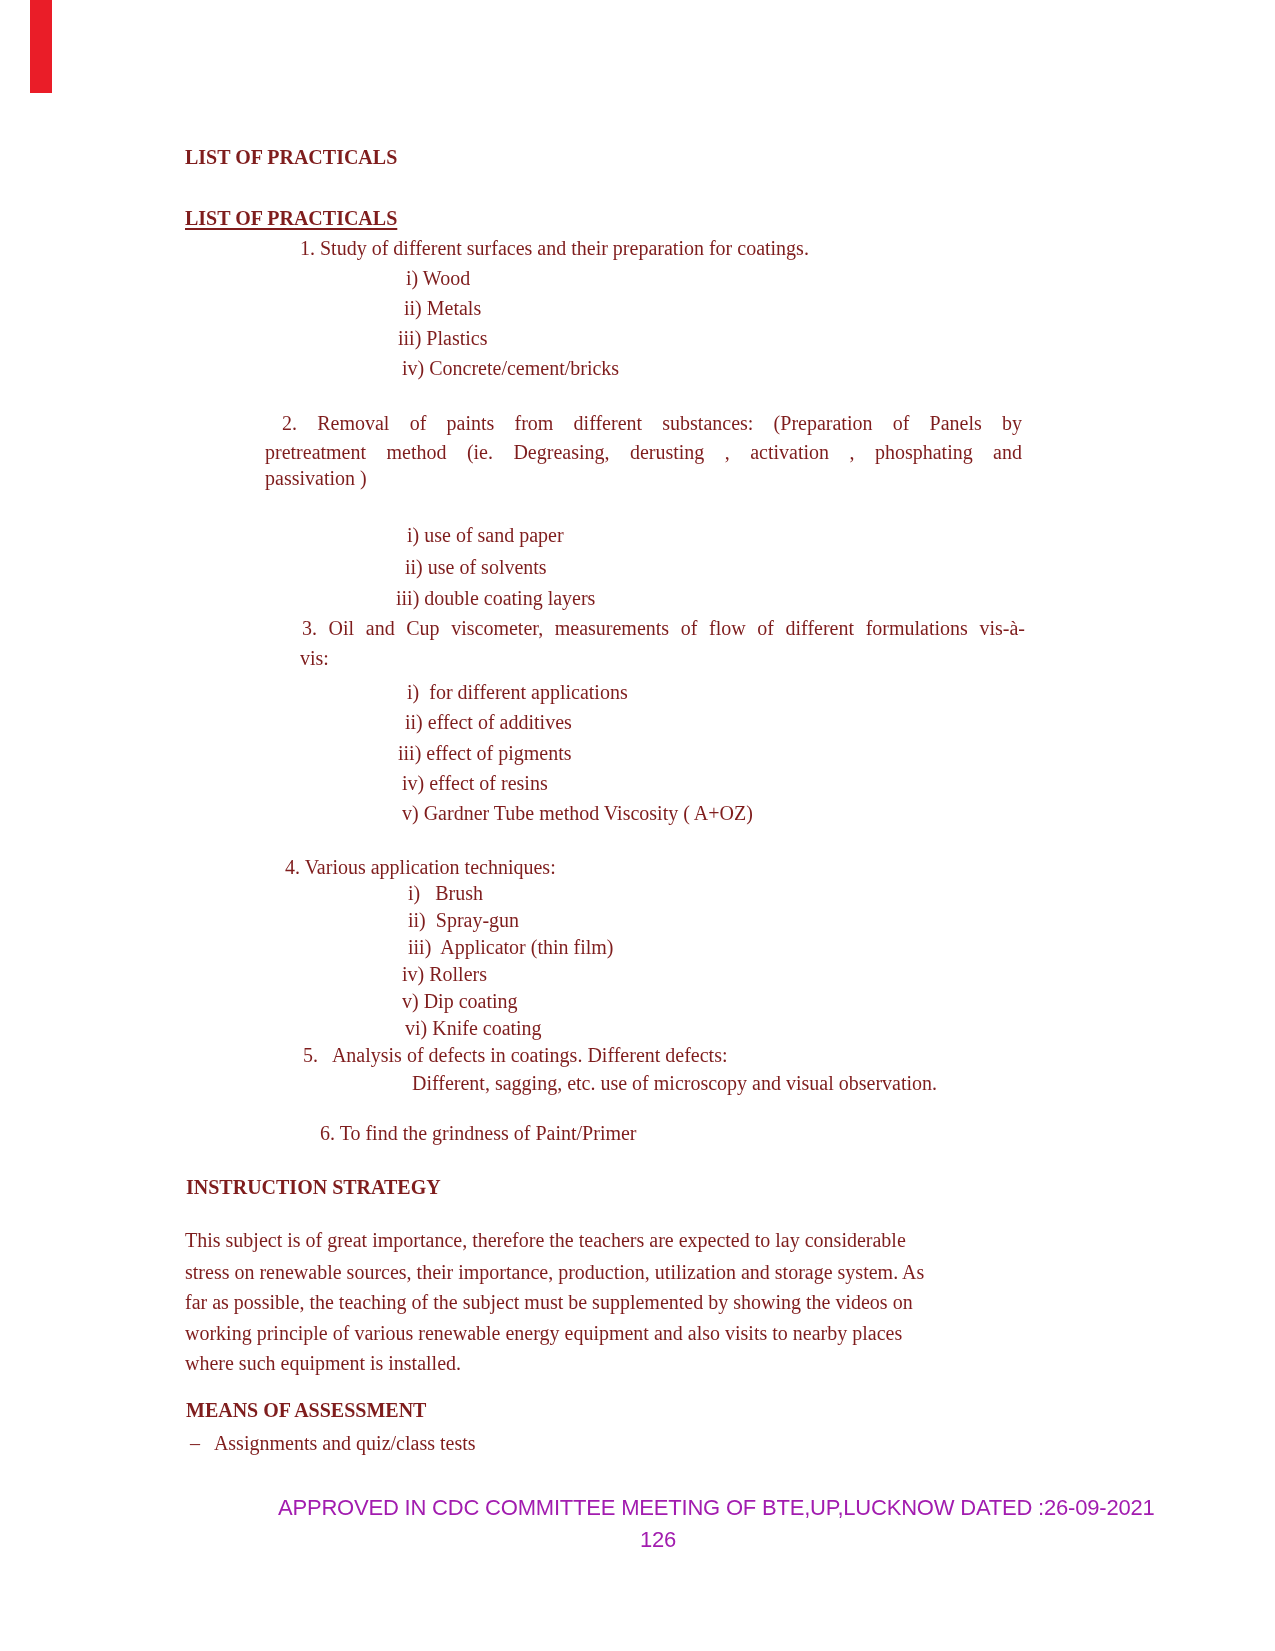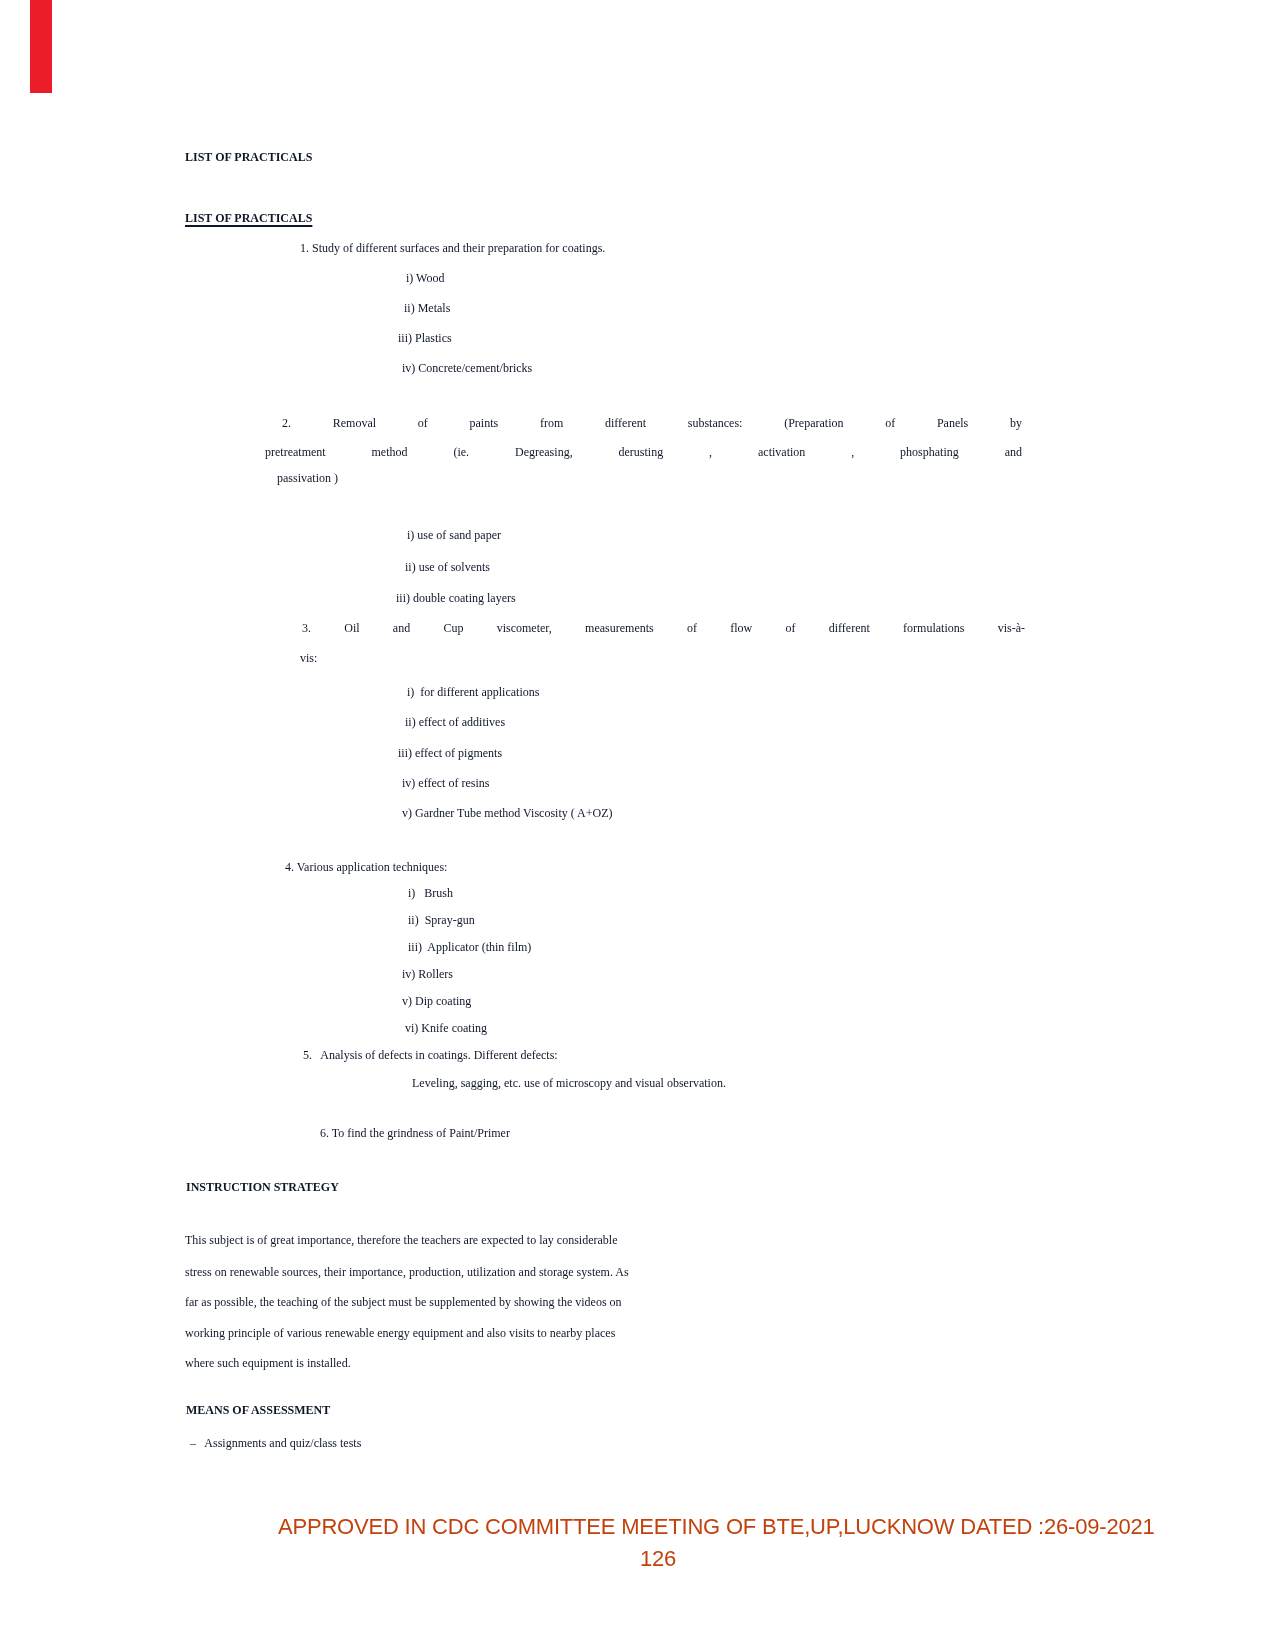--- a/index.html
+++ b/index.html
@@ -7,38 +7,37 @@
     position:relative;
     width:1275px;
     height:1651px;
     background:#ffffff;
     overflow:hidden;
     font-family:"Liberation Serif","DejaVu Serif",serif;
     color:#131313;
   }
   .ln{
     position:absolute;
-    font-size:12px;
+    font-size:20px;
     line-height:28px;
     white-space:pre;
-    color:#0f172a;
+    color:#7f1d1d;
   }
   .b{font-weight:bold;}
   .u{text-decoration:underline;text-decoration-thickness:2px;text-underline-offset:3px;}
   .just{
     white-space:normal;
     text-align:justify;
     text-align-last:justify;
   }
   .sans{
     font-family:"Liberation Sans","DejaVu Sans",sans-serif;
     font-size:22px;
     letter-spacing:-0.2px;
-    color:#c2410c;
-    margin-top:19px;
+    color:#a21caf;
   }
   .center{text-align:center;}
   .red-mark{
     position:absolute;
     left:30px;top:0;width:22px;height:93px;
     background:#ea1d28;
   }
 </style>
 </head>
 <body>
@@ -52,21 +51,21 @@
   <div class="ln b u" style="left:185px;top:204px;">LIST OF PRACTICALS</div>
 
   <div class="ln" style="left:300px;top:234px;">1. Study of different surfaces and their preparation for coatings.</div>
   <div class="ln" style="left:406px;top:264px;">i) Wood</div>
   <div class="ln" style="left:404px;top:294px;">ii) Metals</div>
   <div class="ln" style="left:398px;top:324px;">iii) Plastics</div>
   <div class="ln" style="left:402px;top:354px;">iv) Concrete/cement/bricks</div>
 
   <div class="ln just" style="left:282px;top:409px;width:740px;">2. Removal of paints from different substances: (Preparation of Panels by</div>
   <div class="ln just" style="left:265px;top:438px;width:757px;">pretreatment method  (ie. Degreasing, derusting , activation , phosphating and</div>
-  <div class="ln" style="left:265px;top:464px;margin-left:12px;">passivation )</div>
+  <div class="ln" style="left:265px;top:464px;">passivation )</div>
 
   <div class="ln" style="left:407px;top:521px;">i) use of sand paper</div>
   <div class="ln" style="left:405px;top:553px;">ii) use of solvents</div>
   <div class="ln" style="left:396px;top:584px;">iii) double coating layers</div>
 
   <div class="ln just" style="left:302px;top:614px;width:723px;">3. Oil and Cup viscometer, measurements of flow of different formulations vis-à-</div>
   <div class="ln" style="left:300px;top:644px;">vis:</div>
   <div class="ln" style="left:407px;top:678px;">i)  for different applications</div>
   <div class="ln" style="left:405px;top:708px;">ii) effect of additives</div>
   <div class="ln" style="left:398px;top:739px;">iii) effect of pigments</div>
@@ -75,21 +74,21 @@
 
   <div class="ln" style="left:285px;top:853px;">4. Various application techniques:</div>
   <div class="ln" style="left:408px;top:879px;">i)   Brush</div>
   <div class="ln" style="left:408px;top:906px;">ii)  Spray-gun</div>
   <div class="ln" style="left:408px;top:933px;">iii)  Applicator (thin film)</div>
   <div class="ln" style="left:402px;top:960px;">iv) Rollers</div>
   <div class="ln" style="left:402px;top:987px;">v) Dip coating</div>
   <div class="ln" style="left:405px;top:1014px;">vi) Knife coating</div>
 
   <div class="ln" style="left:303px;top:1041px;">5.   Analysis of defects in coatings. Different defects:</div>
-  <div class="ln" style="left:412px;top:1069px;">Leveling, sagging, etc. use of microscopy and visual observation.</div>
+  <div class="ln" style="left:412px;top:1069px;">Different, sagging, etc. use of microscopy and visual observation.</div>
 
   <div class="ln" style="left:320px;top:1119px;">6. To find the grindness of Paint/Primer</div>
 
   <div class="ln b" style="left:186px;top:1173px;">INSTRUCTION STRATEGY</div>
 
   <div class="ln" style="left:185px;top:1258px;">stress on renewable sources, their importance, production, utilization and storage system. As</div>
   <div class="ln" style="left:185px;top:1226px;">This subject is of great importance, therefore the teachers are expected to lay considerable</div>
   <div class="ln" style="left:185px;top:1288px;">far as possible, the teaching of the subject must be supplemented by showing the videos on</div>
   <div class="ln" style="left:185px;top:1319px;">working principle of various renewable energy equipment and also visits to nearby places</div>
   <div class="ln" style="left:185px;top:1349px;">where such equipment is installed.</div>

